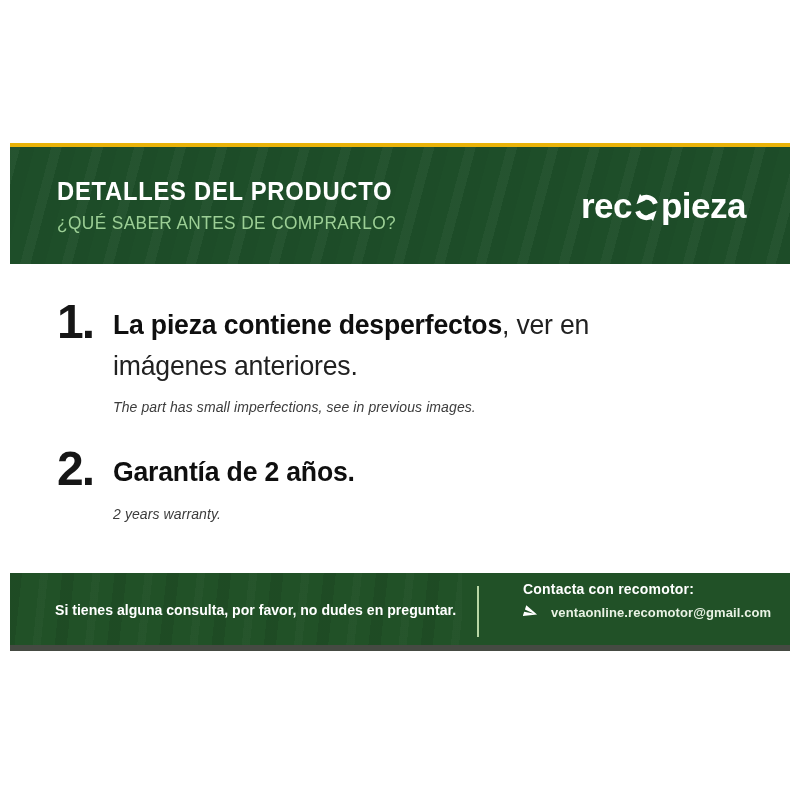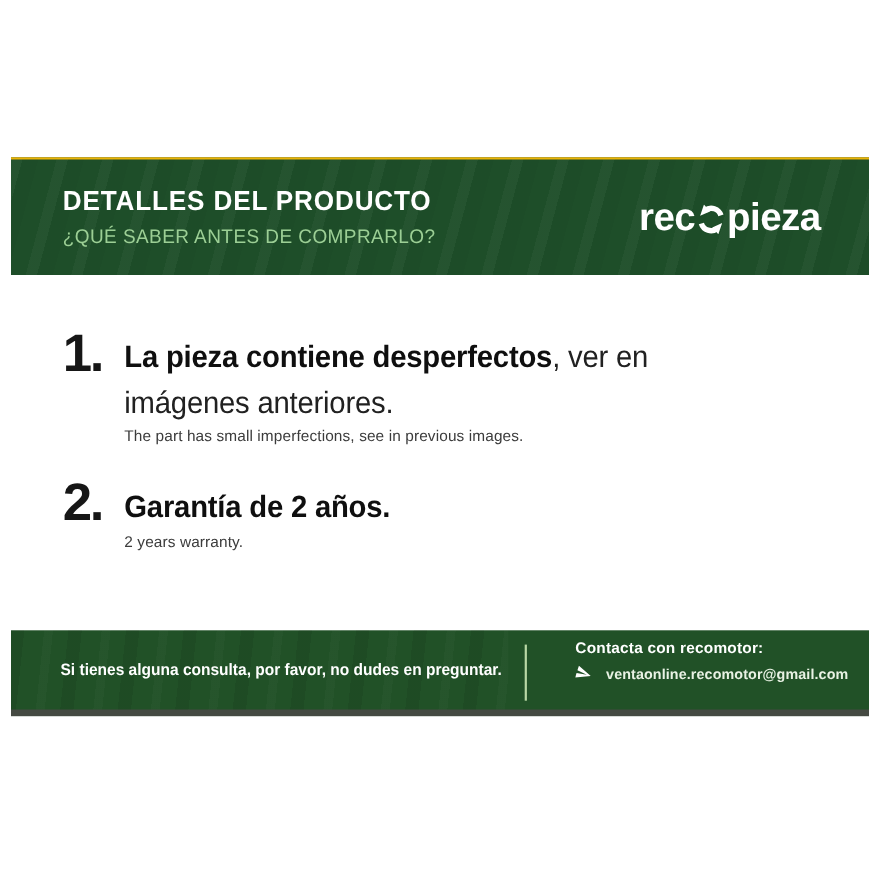--- a/index.html
+++ b/index.html
@@ -2,22 +2,22 @@
 <html><head>
 <meta charset="utf-8">
 <style>
   * { margin:0; padding:0; box-sizing:border-box; }
   html,body { width:800px; height:800px; }
   body { font-family:"Liberation Sans", sans-serif; background:#ffffff; }
   .page { position:relative; width:800px; height:800px; background:#ffffff; overflow:hidden; }
 
   
   .band-header {
-    position:absolute; left:10px; right:10px; top:143px; height:107px;
-    background:#1e4e29; border-top:2px solid #eab308;
+    position:absolute; left:10px; right:10px; top:143px; height:121px;
+    background:#1e4e29; border-top:4px solid #eab308;
   }
   .band-header::after {
     content:""; position:absolute; inset:0; pointer-events:none;
     background:repeating-linear-gradient(105deg,
       rgba(255,255,255,0.03) 0 10px, rgba(0,0,0,0.03) 10px 24px, rgba(0,0,0,0) 24px 40px);
   }
   .header-inner {
     position:relative; height:100%; display:flex; align-items:center;
     justify-content:space-between; padding:0 44px 0 47px; z-index:1;
   }
@@ -43,21 +43,21 @@
   .item-number {
     font-size:48px; font-weight:700; color:#161616; line-height:0.92;
     letter-spacing:-2px; min-width:46px; margin-right:10px;
   }
   .item-body { padding-top:5px; }
   .item-lead {
     font-size:28px; line-height:1.45; color:#212121; letter-spacing:-0.2px;
     width:550px; transform:scaleX(0.95); transform-origin:left top;
   }
   .item-lead .bold-part { font-weight:700; color:#0f0f0f; }
-  .item-note { font-size:14px; color:#3c3c3c; margin-top:2px; letter-spacing:0.1px; }
+  .item-note { font-size:14px; color:#3c3c3c; margin-top:13px; letter-spacing:0.1px;font-style:italic; }
 
   
   .band-footer {
     position:absolute; left:10px; right:10px; top:573px; height:78px;
     background:#215127; border-bottom:6px solid #454a42;
   }
   .band-footer::before {
     content:""; position:absolute; left:0; top:0; bottom:0; width:58%;
     background:repeating-linear-gradient(96deg,
       rgba(0,0,0,0.14) 0 12px, rgba(0,0,0,0) 12px 30px, rgba(255,255,255,0.04) 30px 38px, rgba(0,0,0,0) 38px 52px);

